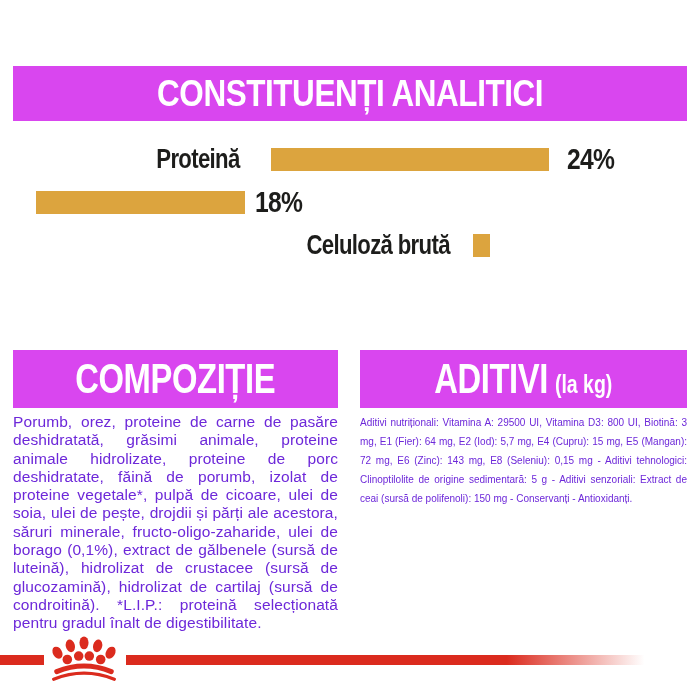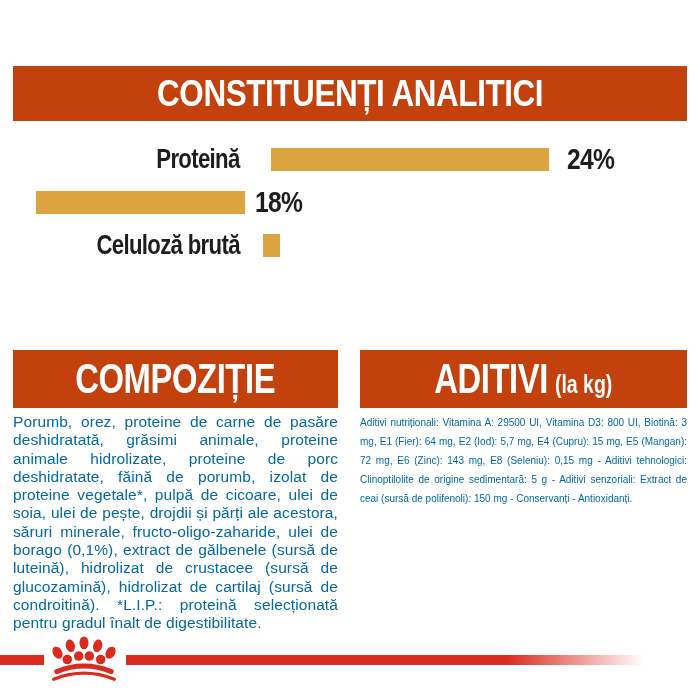--- a/index.html
+++ b/index.html
@@ -10,21 +10,21 @@
     position: relative;
     width: 700px;
     height: 700px;
     background: #ffffff;
     overflow: hidden;
   }
 
   
   .banner {
     position: absolute;
-    background: #c2410c;
+    background: #d946ef;
     display: flex;
     align-items: center;
     justify-content: center;
   }
   .banner-top { left: 13px; top: 66px; width: 674px; height: 55px; }
   .banner-col { height: 58px; }
   .banner-col-left  { left: 13px;  top: 350px; width: 325px; }
   .banner-col-right { left: 360px; top: 350px; width: 327px; }
 
   .banner-title {
@@ -57,21 +57,21 @@
   .chart-row {
     position: absolute;
     left: 13px;
     right: 0;
     height: 23px;
     display: flex;
     align-items: center;
   }
   .row-0 { top: 148px; gap: 8px; }
   .row-1 { top: 191px; }
-  .row-2 { top: 234px; }
+  .row-2 { top: 234px; justify-content: center; }
 
   .chart-label {
     width: 227px;
     text-align: right;
     flex: 0 0 auto;
   }
   .chart-label-inner {
     display: inline-block;
     font-size: 27px;
     font-weight: bold;
@@ -98,21 +98,21 @@
     color: #1D1D1B;
     letter-spacing: -0.8px;
     white-space: nowrap;
     transform: scaleX(0.85);
     transform-origin: left center;
   }
 
   
   .body-text {
     position: absolute;
-    color: #0369a1;
+    color: #6d28d9;
     text-align: justify;
   }
   .body-left {
     left: 13px; top: 413px; width: 325px;
     font-size: 15.5px; line-height: 18.3px;
     letter-spacing: 0.1px;
   }
   .body-right {
     left: 360px; top: 413px; width: 327px;
     font-size: 10px; line-height: 19px;

